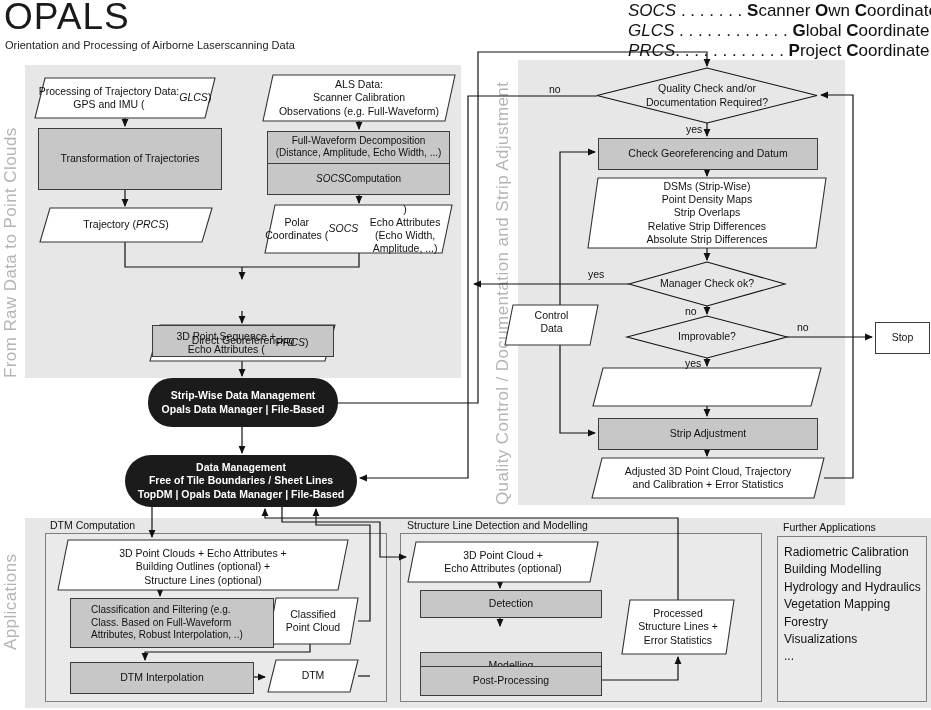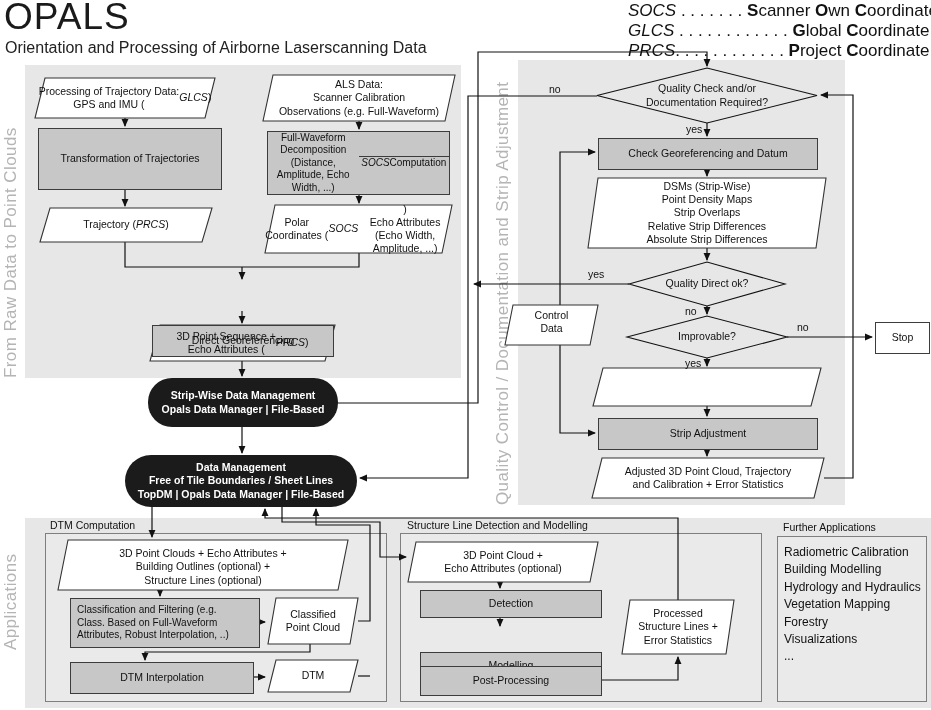--- a/index.html
+++ b/index.html
@@ -2,28 +2,28 @@
 <html><head>
 <meta charset="utf-8">
 <style>
   html,body{margin:0;padding:0;background:#fff;font-family:"Liberation Sans",sans-serif;color:#111;}
   #stage{position:relative;width:931px;height:710px;background:#fff;overflow:hidden;}
   .panel{position:absolute;background:#e7e7e7;}
   .subbox{position:absolute;border:1px solid #7f7f7f;background:#eaeaea;}
   .vlabel{position:absolute;color:#b4b4b4;font-size:17px;letter-spacing:.4px;
           writing-mode:vertical-rl;transform:rotate(180deg);white-space:nowrap;width:24px;text-align:left;}
   .title{position:absolute;left:4px;top:-4px;font-size:37px;letter-spacing:1px;color:#1a1a1a;}
-  .subtitle{position:absolute;left:5px;top:39px;font-size:16px;color:#222;}
+  .subtitle{position:absolute;left:5px;top:39px;font-size:11px;color:#222;}
   .legend{position:absolute;right:3px;top:1px;width:300px;font-size:17px;line-height:1.18;text-align:left;color:#111;}
   .legend .ln{white-space:nowrap;}
   svg.overlay{position:absolute;left:0;top:0;z-index:2;}
   .proc{position:absolute;z-index:3;background:#c7c7c7;border:1px solid #3c3c3c;display:flex;align-items:center;justify-content:center;text-align:center;font-size:10.5px;line-height:1.25;}
-  .proc.left{justify-content:flex-start;text-align:left;padding-left:6px;font-size:10px;}
+  .proc.left{justify-content:flex-start;text-align:left;padding-left:20px;font-size:10px;}
   .white{background:#fff;}
-  .split{flex-direction:row;padding:0;font-size:10px;}
+  .split{flex-direction:column;padding:0;font-size:10px;}
   .split .half{flex:1;width:100%;display:flex;align-items:center;justify-content:center;}
   .split .half+.half{border-top:1px solid #3c3c3c;}
   .term{position:absolute;z-index:3;background:#1b1b1b;color:#fff;font-weight:bold;font-size:10.5px;line-height:1.3;display:flex;align-items:center;justify-content:center;text-align:center;}
   .iotxt,.dectxt{position:absolute;z-index:3;display:flex;align-items:center;justify-content:center;text-align:center;font-size:10.5px;line-height:1.25;}
   .lab{position:absolute;z-index:4;font-size:10.5px;color:#111;}
   .seclab{position:absolute;z-index:4;font-size:10.5px;color:#111;}
   .falist{position:absolute;z-index:3;font-size:12px;line-height:1.45;text-align:left;}
   i{font-style:italic;}
 </style>
 </head>
@@ -171,21 +171,21 @@
   <div class="iotxt" style="left:588px;top:178px;width:238px;height:70px;">DSMs (Strip-Wise)<br>Point Density Maps<br>Strip Overlaps<br>Relative Strip Differences<br>Absolute Strip Differences</div>
   <div class="iotxt" style="left:505px;top:305px;width:93px;height:34px;">Control<br>Data</div>
   <div class="iotxt" style="left:592px;top:458px;width:232px;height:40px;">Adjusted 3D Point Cloud, Trajectory<br>and Calibration + Error Statistics</div>
   <div class="iotxt" style="left:58px;top:540px;width:290px;height:54px;">3D Point Clouds + Echo Attributes +<br>Building Outlines (optional) +<br>Structure Lines (optional)</div>
   <div class="iotxt" style="left:268px;top:598px;width:90px;height:46px;">Classified<br>Point Cloud</div>
   <div class="iotxt" style="left:268px;top:660px;width:90px;height:32px;">DTM</div>
   <div class="iotxt" style="left:408px;top:542px;width:190px;height:40px;">3D Point Cloud +<br>Echo Attributes (optional)</div>
   <div class="iotxt" style="left:622px;top:600px;width:112px;height:54px;">Processed<br>Structure Lines +<br>Error Statistics</div>
 
   <div class="dectxt" style="left:612px;top:73px;width:190px;height:45px;">Quality Check and/or<br>Documentation Required?</div>
-  <div class="dectxt" style="left:634px;top:273px;width:146px;height:22px;">Quality Direct ok?</div>
+  <div class="dectxt" style="left:634px;top:273px;width:146px;height:22px;">Manager Check ok?</div>
   <div class="dectxt" style="left:634px;top:327px;width:146px;height:20px;">Improvable?</div>
 
   <div class="lab" style="left:549px;top:83px;">no</div>
   <div class="lab" style="left:686px;top:123px;">yes</div>
   <div class="lab" style="left:588px;top:268px;">yes</div>
   <div class="lab" style="left:685px;top:305px;">no</div>
   <div class="lab" style="left:797px;top:321px;">no</div>
   <div class="lab" style="left:685px;top:357px;">yes</div>
 
   <div class="falist" style="left:784px;top:544px;width:138px;">Radiometric Calibration<br>Building Modelling<br>Hydrology and Hydraulics<br>Vegetation Mapping<br>Forestry<br>Visualizations<br>...</div>

